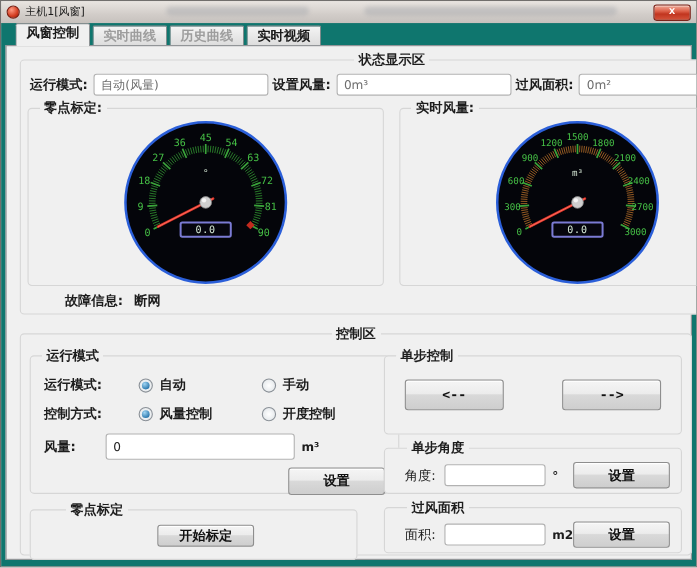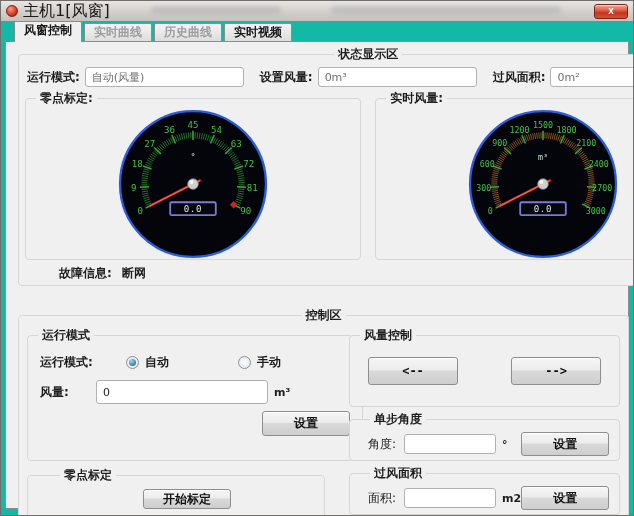--- a/index.html
+++ b/index.html
@@ -2,45 +2,45 @@
 <html><head>
 <meta charset="utf-8">
 <style>
   html,body{margin:0;padding:0;background:#ffffff;font-family:"DejaVu Sans","Liberation Sans",sans-serif;}
   .window{width:634px;height:516px;position:relative;background:#cfccc8;border:1px solid #716f6d;box-sizing:border-box;overflow:hidden;}
   
   .titlebar{height:20px;display:flex;align-items:center;padding:0 5px;gap:5px;
     background:linear-gradient(#e9e5e1,#d2cdc9 60%,#c6c1bd);border-bottom:1px solid #a6a29e;position:relative;}
   .app-icon{width:12px;height:12px;border-radius:50%;flex:0 0 auto;
     background:radial-gradient(circle at 35% 30%,#ff9a82,#d23c20 60%,#8d1d0c);border:1px solid #7d2114;box-sizing:border-box;}
-  .title{font-size:16px;color:#1b1b1b;white-space:nowrap;text-align:right;}
+  .title{font-size:10px;color:#1b1b1b;white-space:nowrap;text-align:right;}
   .wm{position:absolute;top:5px;height:8px;background:#8d939c;opacity:.30;filter:blur(2px);border-radius:4px;}
   .wm1{left:150px;width:130px;} .wm2{left:330px;width:230px;}
   .close-btn{margin-left:auto;width:34px;height:15px;cursor:default;padding:0;
     background:linear-gradient(#f0ab99,#dd6049 40%,#c1351f 60%,#d4523a);
     border:1px solid #7c241a;border-radius:3px;color:#fff;font-size:10px;font-weight:bold;line-height:12px;text-align:center;
     box-shadow:inset 0 1px rgba(255,255,255,.55);}
   
-  .frame{position:absolute;top:20px;left:0;right:0;bottom:0;background:#14b8a6;padding:2px 4px 6px;box-sizing:border-box;}
+  .frame{position:absolute;top:20px;left:0;right:0;bottom:0;background:#0f766e;padding:2px 4px 6px;box-sizing:border-box;}
   .tabstrip{display:flex;align-items:flex-end;height:18px;padding-left:9px;position:relative;z-index:2;}
   .tab{font-size:12px;font-weight:bold;color:#1a1a1a;padding:1px 9px;border:1px solid #8a8d90;border-bottom:none;
     background:linear-gradient(#f4f4f4,#dddddd);margin-right:2px;border-radius:2px 2px 0 0;height:15px;line-height:14px;white-space:nowrap;}
   .tab.active{background:#f0f0f0;height:18px;position:relative;top:1px;z-index:3;}
   .tab.disabled{color:#9d9d9d;margin-top:17px;}
   .page{border:1px solid #8a8d90;background:#f0f0f0;height:468px;box-sizing:border-box;position:relative;z-index:1;
-    padding:4px 12px;display:flex;flex-direction:column;gap:21px;}
+    padding:4px 12px;display:flex;flex-direction:column;gap:9px;}
   
   fieldset{border:1px solid #d6d6d6;border-radius:4px;margin:0;padding:1px 6px 3px;background:#f0f0f0;}
   legend{font-size:12px;font-weight:bold;color:#1d1d1d;padding:0 4px;margin-left:4px;}
   legend.center{margin-left:auto;margin-right:auto;}
   
   .status-group{height:242px;box-sizing:border-box;}
   .srow{display:flex;align-items:center;margin:3px 2px 2px;}
   .flabel{font-size:12px;font-weight:bold;color:#1d1d1d;white-space:nowrap;margin-right:5px;}
-  .ml{margin-left:16px;}
+  .ml{margin-left:4px;}
   input.box{height:20px;border:1px solid #b2b2b2;border-radius:3px;font-size:11px;color:#6e6e6e;
     padding:0 6px;background:#fff;font-family:inherit;box-sizing:border-box;outline:none;}
   .grow{flex:1;min-width:0;}
   .gauge-row{display:flex;gap:14px;margin-top:3px;}
   .gauge-group{flex:1;height:170px;box-sizing:border-box;}
   svg.gauge{display:block;margin:0 auto;}
   .fault-row{margin:5px 0 0 34px;font-size:12px;font-weight:bold;color:#1d1d1d;}
   .fault-row span{margin-right:6px;}
   
   .control-group{height:210px;box-sizing:border-box;}
@@ -392,20 +392,31 @@
                 <span class="radio-opt">
                   <span class="radio on"></span>
                   <span class="opt-label">自动</span>
                 </span>
                 <span class="radio-opt">
                   <span class="radio"></span>
                   <span class="opt-label">手动</span>
                 </span>
               </div>
 
+              <div class="rrow">
+                <span class="rlabel">控制方式:</span>
+                <span class="radio-opt">
+                  <span class="radio on"></span>
+                  <span class="opt-label">风量控制</span>
+                </span>
+                <span class="radio-opt">
+                  <span class="radio"></span>
+                  <span class="opt-label">开度控制</span>
+                </span>
+              </div>
 
               <div class="rrow">
                 <span class="rlabel" style="width:56px;">风量:</span>
                 <input class="box" style="width: 172px; height: 24px; color: rgb(34, 34, 34);" value="0">
                 <span class="unit">m³</span>
               </div>
 
               <div class="btnrow">
                 <button class="btn btn-set">设置</button>
               </div>
@@ -414,21 +425,21 @@
             <fieldset class="cal-group">
               <legend>零点标定</legend>
               <div class="calrow">
                 <button class="btn btn-cal">开始标定</button>
               </div>
             </fieldset>
           </div>
 
           <div class="col-right">
             <fieldset class="step-group">
-              <legend>风量控制</legend>
+              <legend>单步控制</legend>
               <div class="steprow">
                 <button class="btn btn-arrow">&lt;--</button>
                 <button class="btn btn-arrow">--&gt;</button>
               </div>
             </fieldset>
 
             <fieldset class="ua-group">
               <legend>单步角度</legend>
               <div class="urow">
                 <span class="ulabel">角度:</span>

